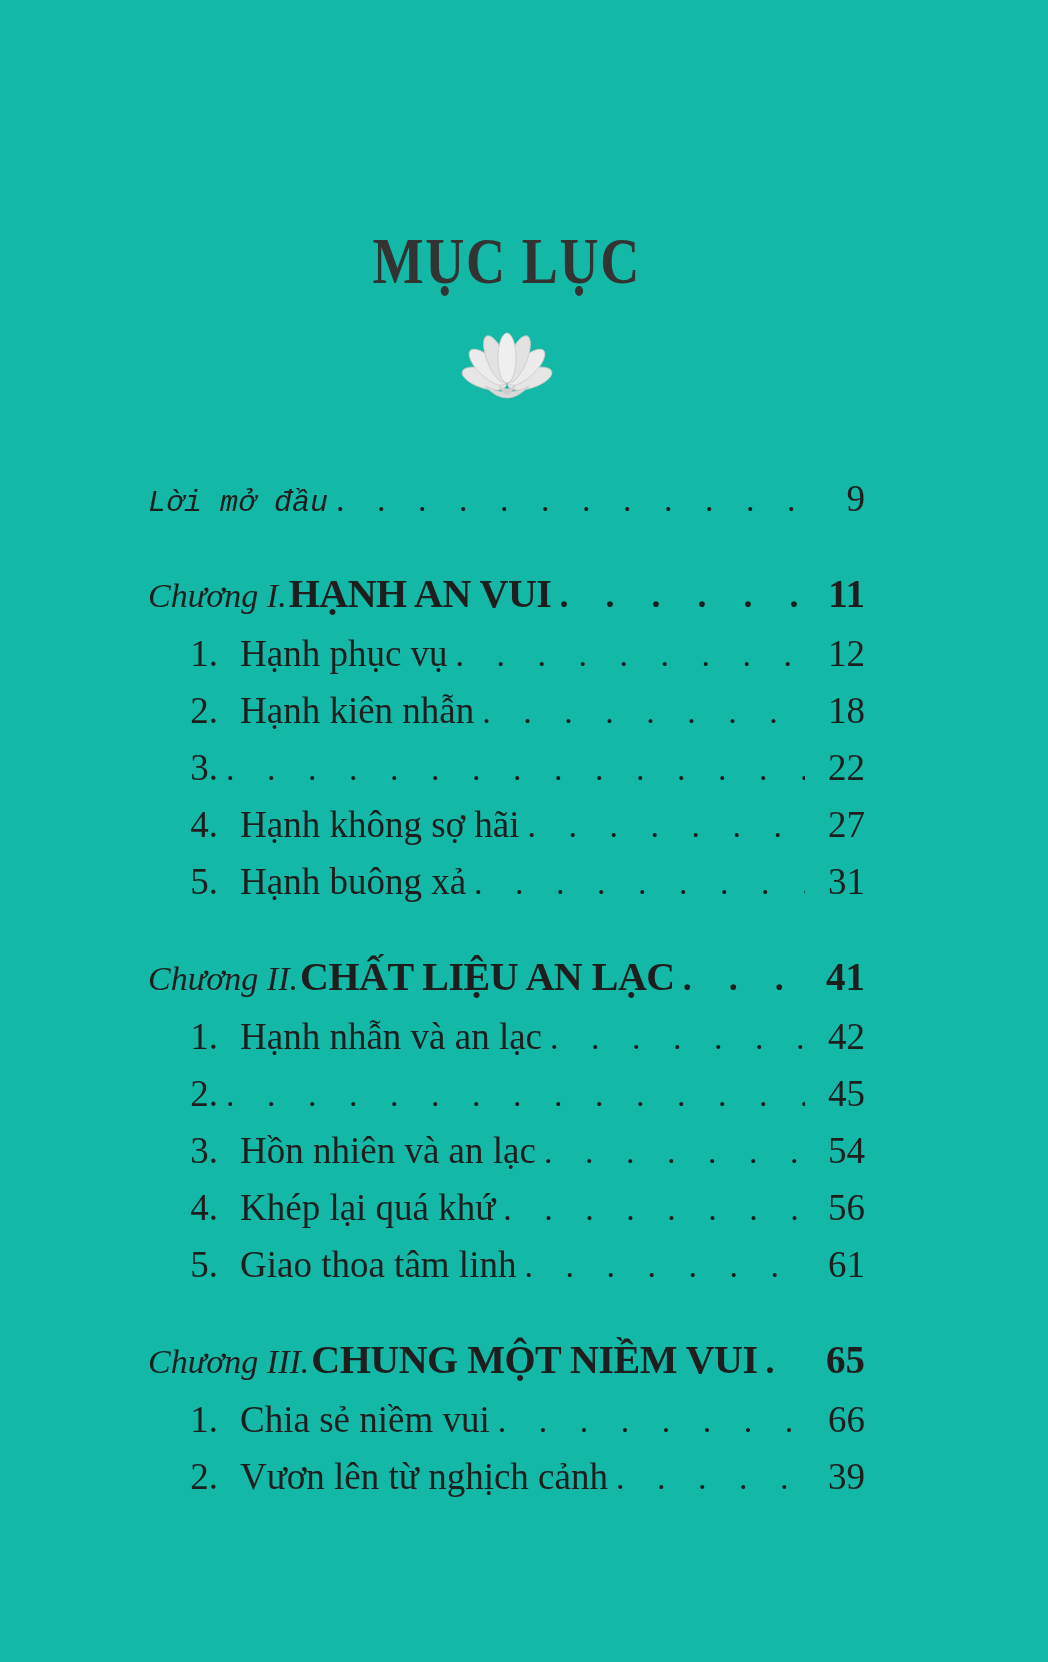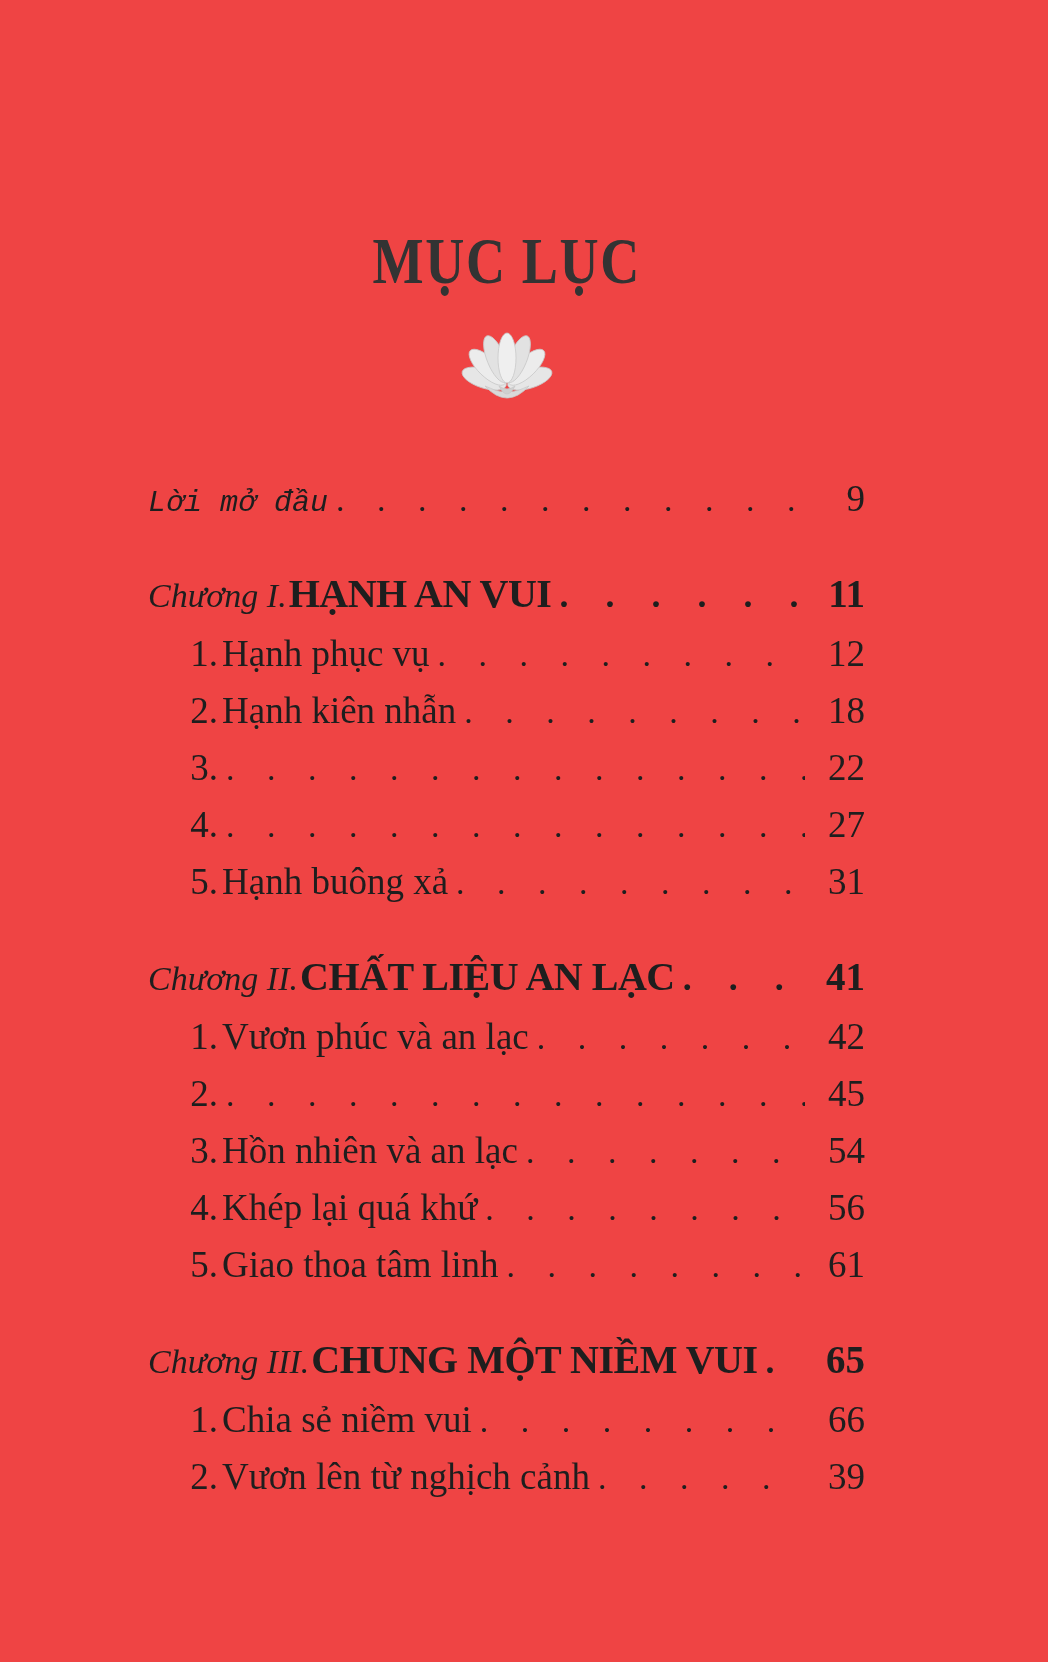--- a/index.html
+++ b/index.html
@@ -1,20 +1,20 @@
 <!DOCTYPE html>
 <html><head>
 <meta charset="utf-8">
 <style>
   html,body{margin:0;padding:0;background:#ffffff;}
   .page{
     position:relative;
     width:1048px;
     height:1662px;
-    background:#ef4444;
+    background:#14b8a6;
     font-family:"Liberation Serif","DejaVu Serif",serif;
     color:#1e1e1e;
     overflow:hidden;
   }
   .content{
     margin-left:148px;
     width:717px;
   }
   h1.title{
     margin:0;
@@ -68,21 +68,21 @@
     letter-spacing:-0.5px;
     margin-left:2px;
   }
   .num{
     width:70px;
     text-align:right;
     font-size:37px;
     flex:none;
   }
   .item-label{
-    margin-left:4px;
+    margin-left:22px;
     font-size:37px;
   }
   .leader{
     flex:1;
     overflow:hidden;
     white-space:nowrap;
     margin:0 10px 0 8px;
     letter-spacing:12px;
     font-size:34px;
     color:#1e1e1e;
@@ -153,39 +153,40 @@
         <span class="leader">. . . . . . . . . . . . . . . . . . . . . . . . . . . . . . . . . . . . . . . . . . . . . . . . . . . . . . . . . . . . </span>
         <span class="page-num">18</span>
       </div>
       <div class="row">
         <span class="num">3.</span>
         <span class="leader">. . . . . . . . . . . . . . . . . . . . . . . . . . . . . . . . . . . . . . . . . . . . . . . . . . . . . . . . . . . . </span>
         <span class="page-num">22</span>
       </div>
       <div class="row">
         <span class="num">4.</span>
+        <span class="item-label">Hạnh không sợ hãi</span>
         <span class="leader">. . . . . . . . . . . . . . . . . . . . . . . . . . . . . . . . . . . . . . . . . . . . . . . . . . . . . . . . . . . . </span>
         <span class="page-num">27</span>
       </div>
       <div class="row">
         <span class="num">5.</span>
         <span class="item-label">Hạnh buông xả</span>
         <span class="leader">. . . . . . . . . . . . . . . . . . . . . . . . . . . . . . . . . . . . . . . . . . . . . . . . . . . . . . . . . . . . </span>
         <span class="page-num">31</span>
       </div>
 
       <div class="row chapter">
         <span class="ch-label">Chương II.</span>
         <span class="ch-title">CHẤT LIỆU AN LẠC</span>
         <span class="leader">. . . . . . . . . . . . . . . . . . . . . . . . . . . . . . . . . . . . . . . . . . . . . . . . . . . . . . . . . . . . </span>
         <span class="page-num">41</span>
       </div>
       <div class="row">
         <span class="num">1.</span>
-        <span class="item-label">Vươn phúc và an lạc</span>
+        <span class="item-label">Hạnh nhẫn và an lạc</span>
         <span class="leader">. . . . . . . . . . . . . . . . . . . . . . . . . . . . . . . . . . . . . . . . . . . . . . . . . . . . . . . . . . . . </span>
         <span class="page-num">42</span>
       </div>
       <div class="row">
         <span class="num">2.</span>
         <span class="leader">. . . . . . . . . . . . . . . . . . . . . . . . . . . . . . . . . . . . . . . . . . . . . . . . . . . . . . . . . . . . </span>
         <span class="page-num">45</span>
       </div>
       <div class="row">
         <span class="num">3.</span>

